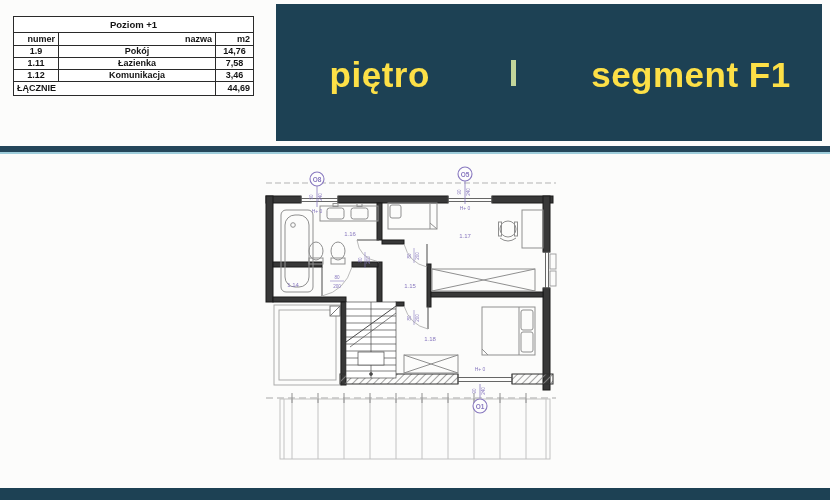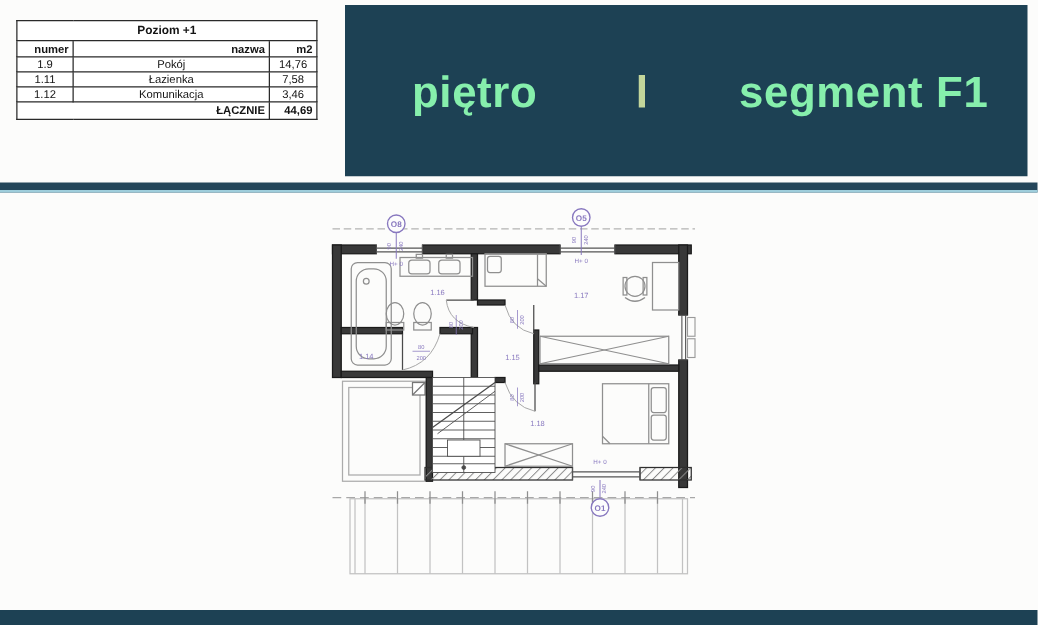--- a/index.html
+++ b/index.html
@@ -8,38 +8,38 @@
     background:#fcfcfb;font-family:"Liberation Sans",sans-serif;
   }
   
   .areas-table{
     position:absolute;left:13px;top:16px;width:240px;
     border-collapse:collapse;table-layout:fixed;background:#fff;
     font-size:9px;color:#141414;
   }
   .areas-table td,.areas-table th{
     border:1px solid #2a2a2a;padding:0 3px;height:11px;line-height:11px;
-    overflow:hidden;white-space:nowrap;font-weight:normal;
+    overflow:hidden;white-space:nowrap;font-weight:bold;
   }
   .areas-table .title-cell{font-weight:bold;height:15px;line-height:15px;text-align:center;font-size:9.5px;}
   .areas-table .head td{font-weight:bold;text-align:right;height:12px;}
   .cell-num{text-align:center;}
   .cell-name{text-align:center;}
   .cell-val{text-align:center;}
   .total-row td{font-weight:bold;height:13px;line-height:13px;}
-  .total-label{text-align:right;}
+  .total-label{text-align:left;}
   .total-val{text-align:right;}
   
   .banner{
     position:absolute;left:276px;top:4px;width:546px;height:137px;
     background:#1d4154;
   }
   .banner .bt{
     position:absolute;top:50%;transform:translateY(-46%);
-    color:#86efac;font-weight:bold;font-size:35px;letter-spacing:0.5px;
+    color:#fde047;font-weight:bold;font-size:35px;letter-spacing:0.5px;
   }
   .bt-left{left:0;width:38%;text-align:center;}
   .bt-right{left:52%;width:48%;text-align:center;}
   .banner .sep{
     position:absolute;left:43%;top:50%;transform:translateY(-50%);
     width:5px;height:26px;background:#c3d69b;
   }
   
   .divider{
     position:absolute;left:0;top:146px;width:830px;height:6px;

